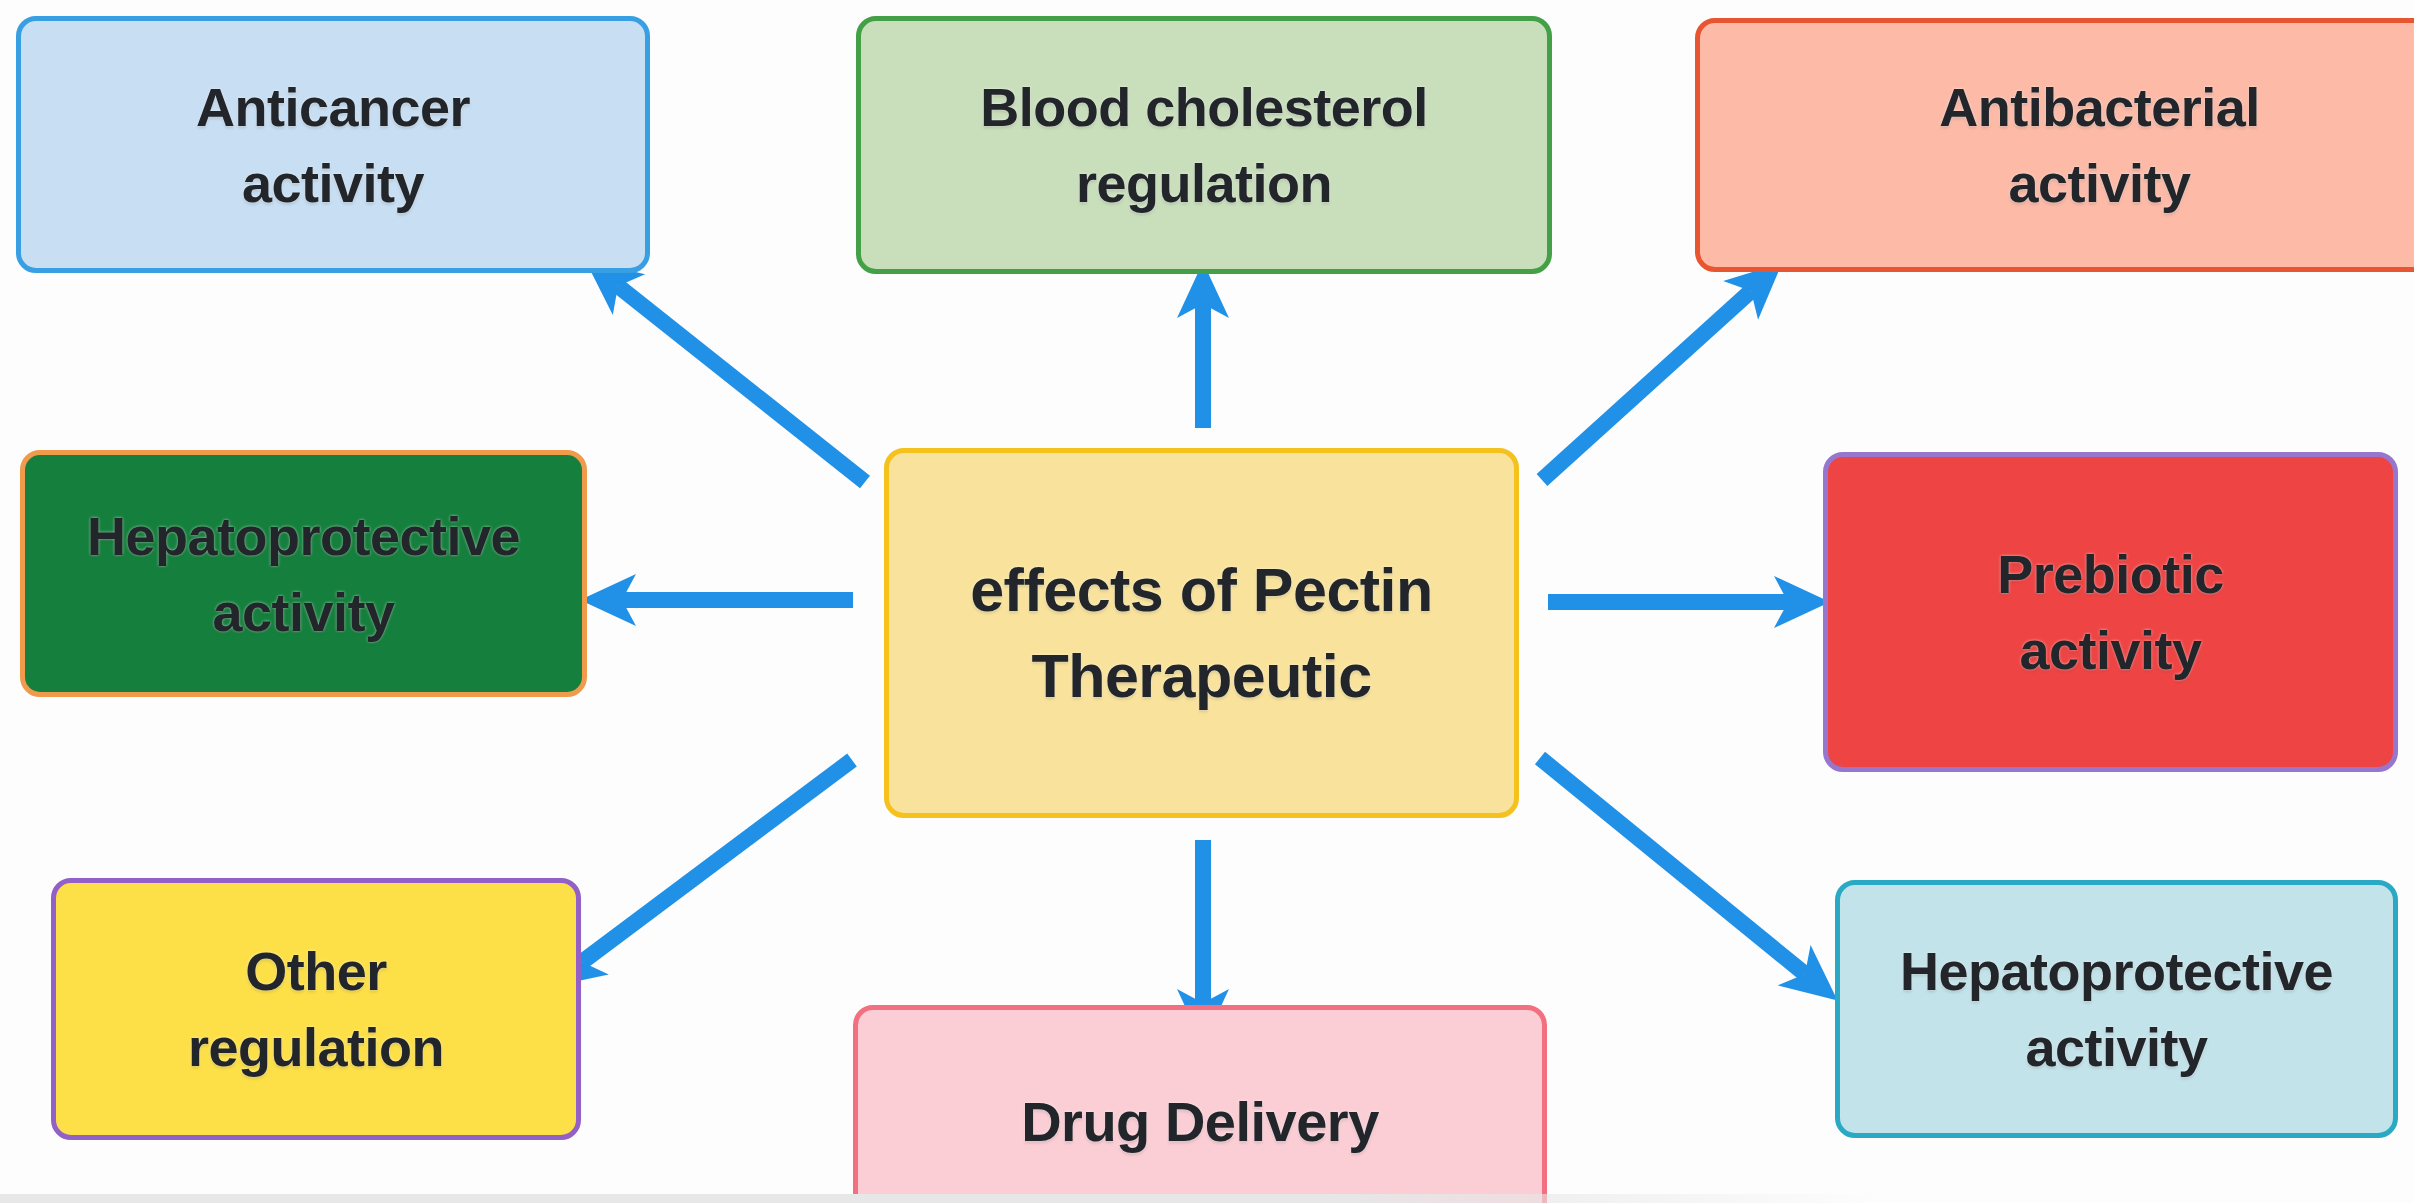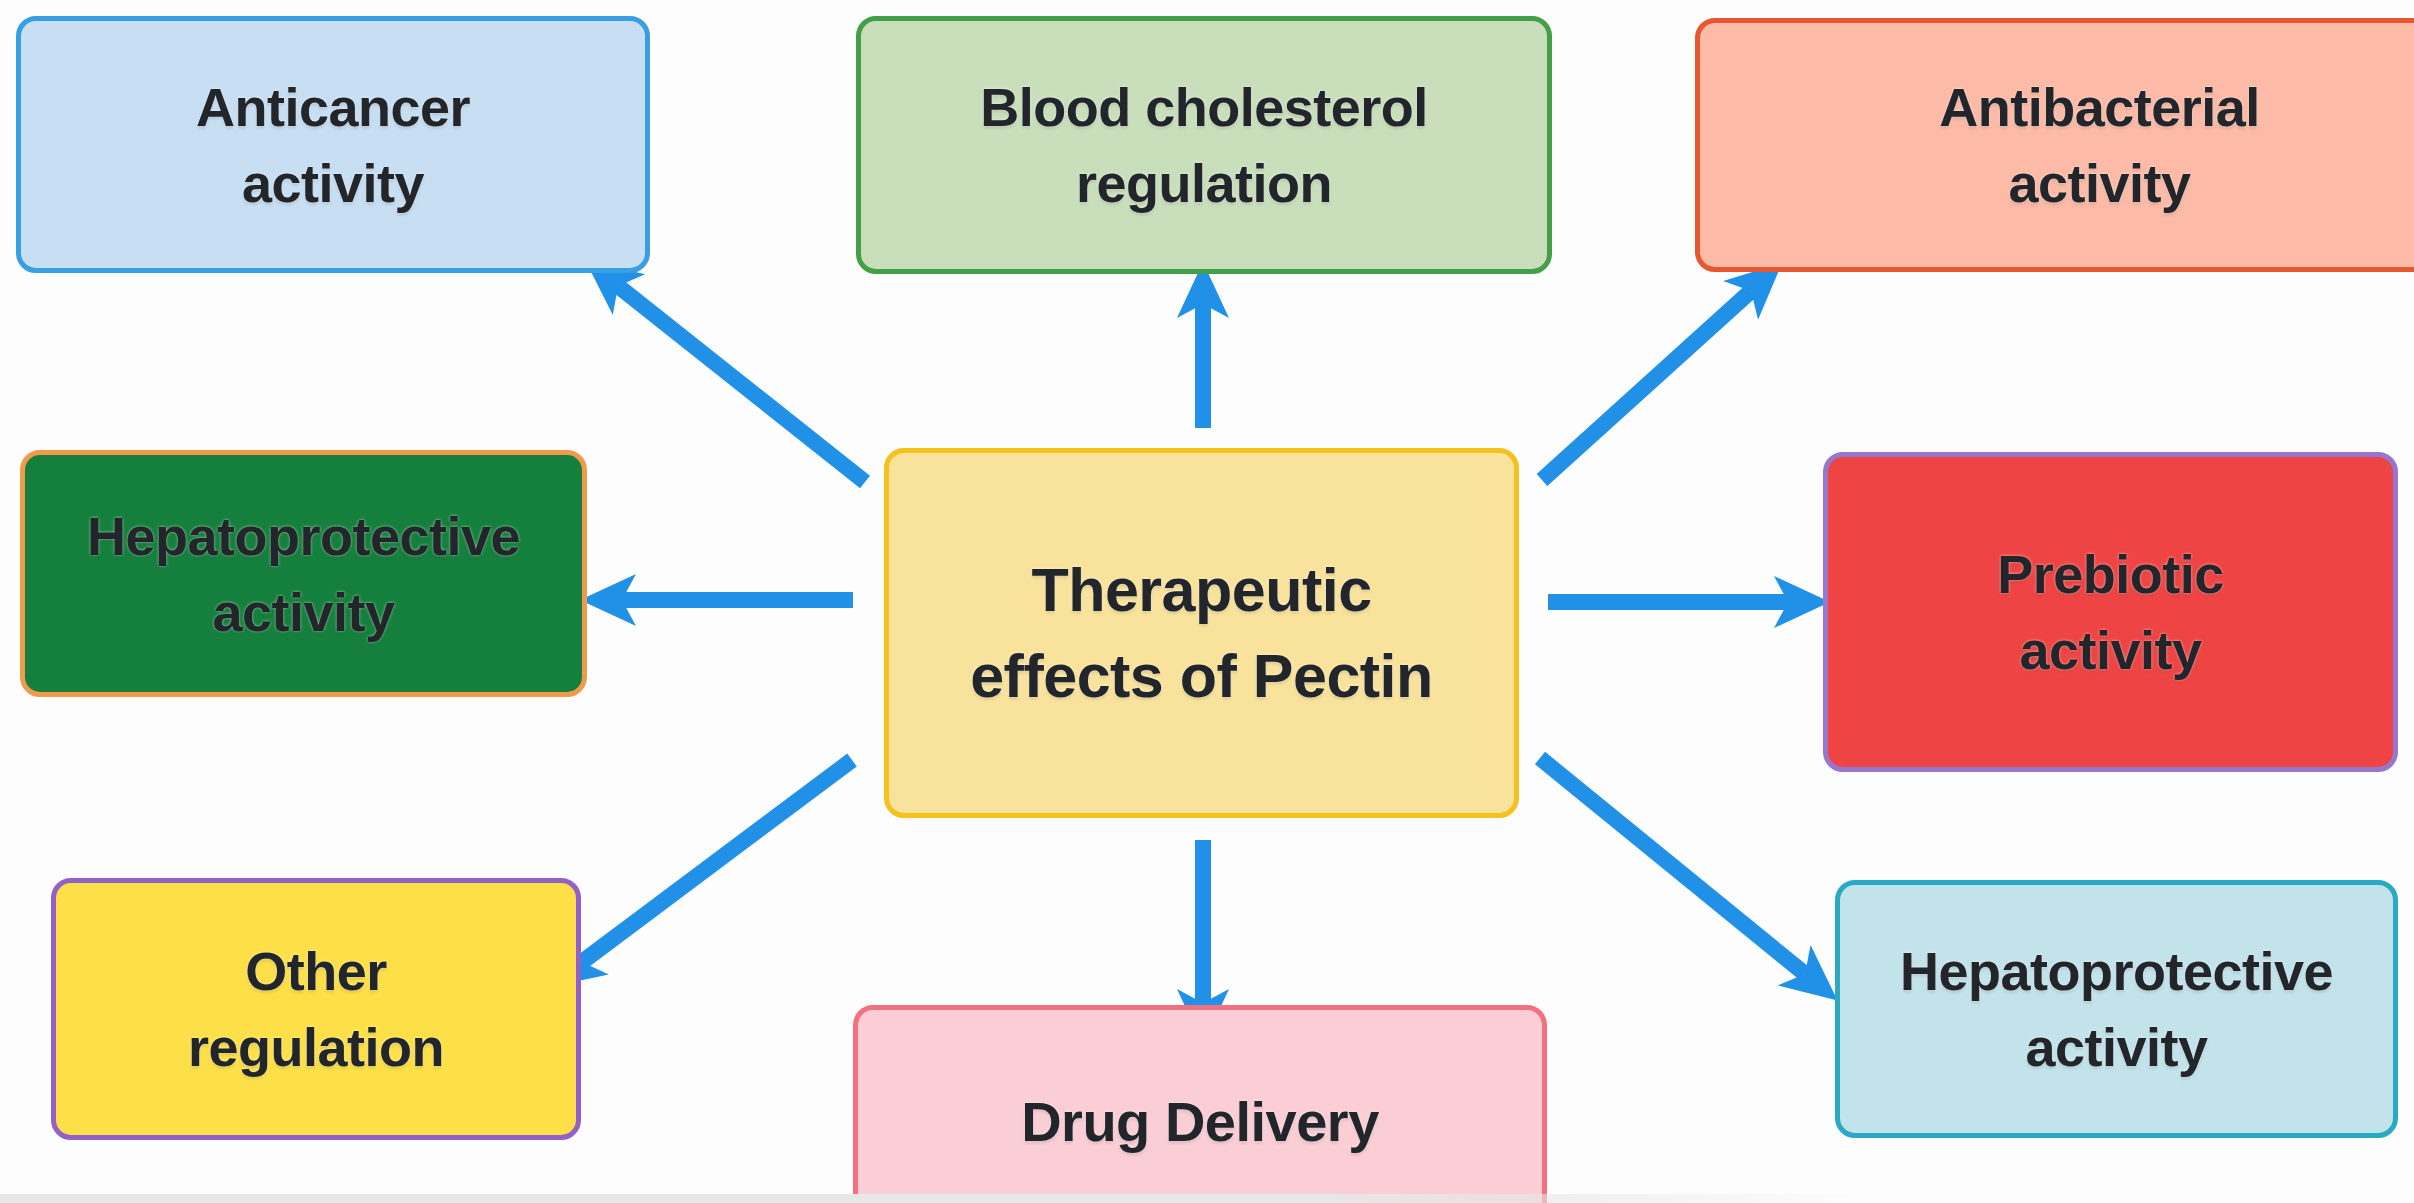--- a/index.html
+++ b/index.html
@@ -76,22 +76,22 @@
     <span class="l">Antibacterial</span>
     <span class="l">activity</span>
   </div>
 
   <div class="node n-hepato">
     <span class="l">Hepatoprotective</span>
     <span class="l">activity</span>
   </div>
 
   <div class="node n-center">
+    <span class="l">effects of Pectin</span>
     <span class="l">Therapeutic</span>
-    <span class="l">effects of Pectin</span>
   </div>
 
   <div class="node n-prebiotic">
     <span class="l">Prebiotic</span>
     <span class="l">activity</span>
   </div>
 
   <div class="node n-other">
     <span class="l">Other</span>
     <span class="l">regulation</span>

